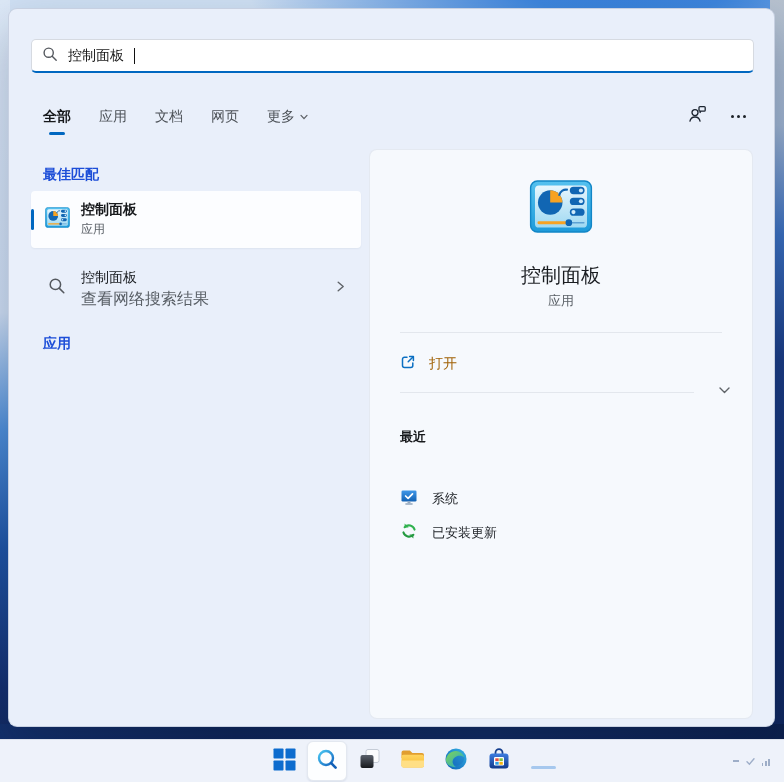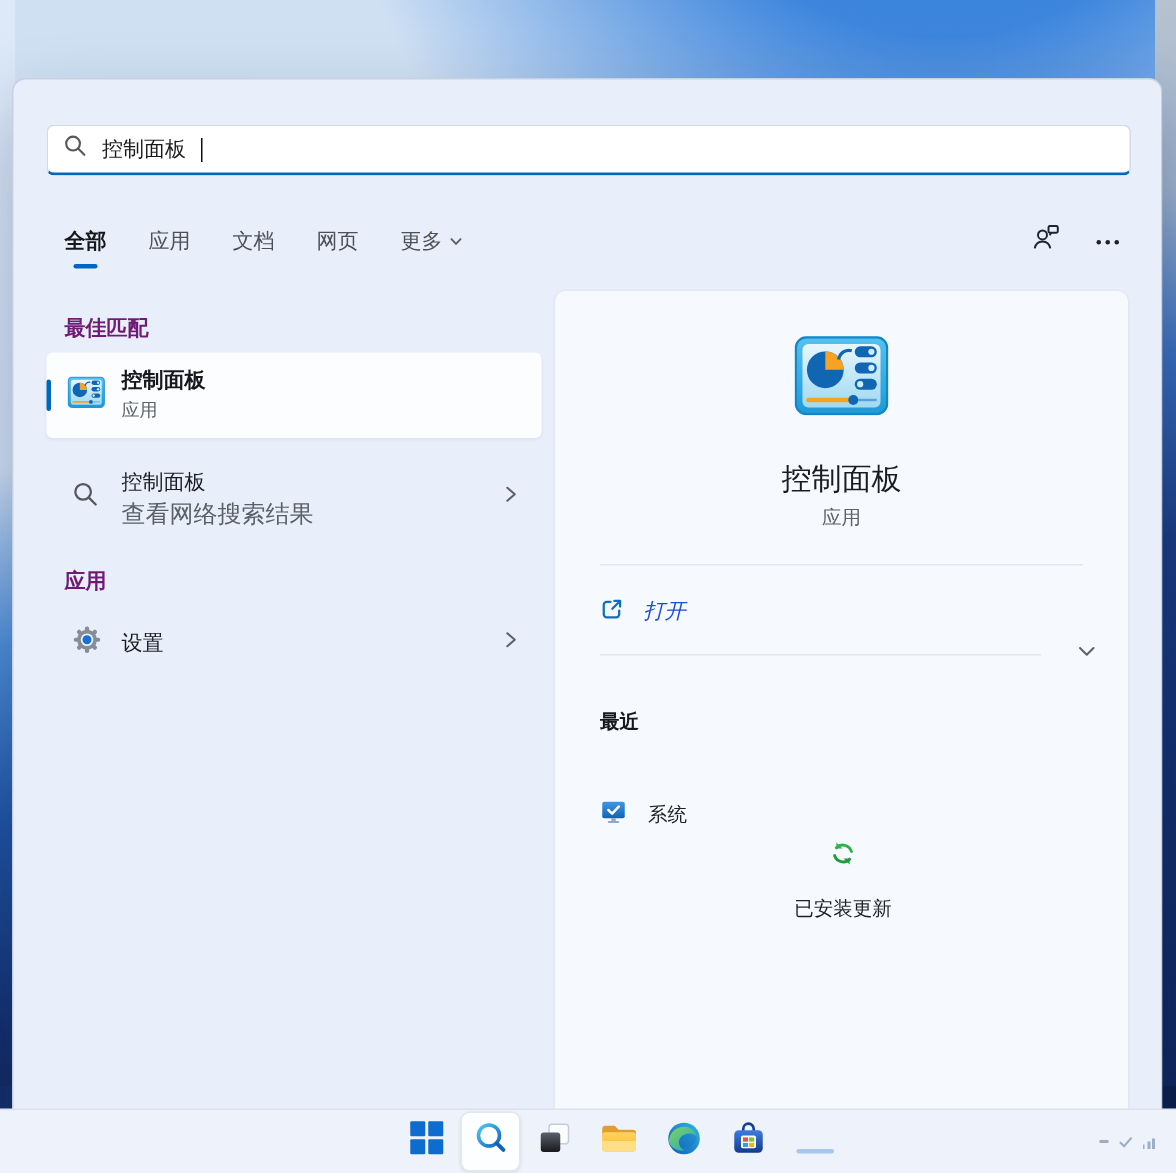--- a/index.html
+++ b/index.html
@@ -14,40 +14,40 @@
   .wp-right { position:absolute; right:0; top:0; bottom:0; width:14px;
     background:linear-gradient(180deg,#b7c2cf 0%,#9fb4cf 16%,#3a6fbe 30%,#1a3b82 46%,#122e6c 68%,#0e2458 100%); }
   .wp-left { position:absolute; left:0; top:0; bottom:0; width:10px;
     background:linear-gradient(180deg,#dde9f7 0%,#d0e0f4 40%,#4f90da 55%,#1f55a6 70%,#142f6e 88%,#102552 100%); }
   .wp-bottom { position:absolute; left:0; right:0; bottom:0; height:58px;
     background:linear-gradient(90deg,#13306b 0%,#0e2557 30%,#102a60 62%,#0b1f4c 100%); }
 
   
   .flyout { position:absolute; left:8px; top:8px; width:767px; height:719px;
     background:#e9effa; border:1px solid rgba(110,130,160,.28); border-radius:9px;
-    box-shadow:0 22px 50px rgba(10,25,60,.28);margin-top:44px; }
+    box-shadow:0 22px 50px rgba(10,25,60,.28); }
 
   .searchbox { position:absolute; left:22px; top:30px; width:723px; height:34px;
     background:#ffffff; border:1px solid #d6dae1; border-bottom:2px solid #0067C0;
     border-radius:5px; display:flex; align-items:center; padding:0 10px; gap:10px; }
   .searchbox .q { font-size:14px; color:#191919; }
   .caret { display:inline-block; width:1.3px; height:16px; background:#111; vertical-align:-3px; }
 
   
   .tabs { position:absolute; left:34px; top:94px; height:28px; display:flex; gap:28px; align-items:center; }
   .tab { position:relative; font-size:14px; color:#4c5157; cursor:default; display:flex; align-items:center; gap:4px;text-align:right; }
   .tab.active { color:#16181b; font-weight:600; }
   .tab.active::after { content:""; position:absolute; left:50%; transform:translateX(-50%);
     bottom:-9px; width:16px; height:3px; border-radius:2px; background:#0067C0; }
   .hdr-actions { position:absolute; right:28px; top:96px; display:flex; gap:24px; align-items:center; }
   .dots { display:flex; gap:3px; align-items:center; padding:4px 0; }
   .dots i { width:3px; height:3px; border-radius:50%; background:#1d2228; }
 
   
-  .sec-heading { position:absolute; font-size:14px; font-weight:700; color:#701a75; }
+  .sec-heading { position:absolute; font-size:14px; font-weight:700; color:#1d4ed8; }
   .best-card { position:absolute; left:22px; top:182px; width:330px; height:57px;
     background:#fcfdff; border-radius:4px; box-shadow:0 1px 2px rgba(30,50,90,.06); }
   .best-card .accent { position:absolute; left:0; top:18px; width:3px; height:21px; border-radius:2px; background:#0067C0; }
   .best-card .ic { position:absolute; left:14px; top:16px; }
   .best-card .t { position:absolute; left:50px; top:10px; font-size:14px; font-weight:700; color:#17191c; }
   .best-card .s { position:absolute; left:50px; top:30px; font-size:12px; color:#5a6067; }
 
   .row-item { position:absolute; left:22px; width:330px; }
   .row-item .ic { position:absolute; left:17px; top:50%; transform:translateY(-50%); }
   .row-item .chev { position:absolute; right:14px; top:50%; transform:translateY(-50%); }
@@ -59,26 +59,26 @@
 
   
   .app-card { position:absolute; left:360px; top:140px; width:384px; height:570px;
     background:#f6f9fd; border:1px solid rgba(120,140,170,.14); border-radius:8px; }
   .app-card .big-icon { position:absolute; left:50%; transform:translateX(-50%); top:30px; }
   .app-card .title { position:absolute; top:112px; width:100%; text-align:center; font-size:20px; color:#191c20; }
   .app-card .subtitle { position:absolute; top:142px; width:100%; text-align:center; font-size:13px; color:#5c6268; }
   .divider { position:absolute; left:30px; right:30px; height:1px; background:#e3e7ed; }
   .d1 { top:182px; } .d2 { top:242px; right:58px; }
   .open-row { position:absolute; left:30px; top:200px; height:28px; display:flex; align-items:center; gap:13px; width:300px; }
-  .open-row .t { font-size:14px; color:#1d4ed8;font-style:italic; }
+  .open-row .t { font-size:14px; color:#a16207; }
   .panel-chev { position:absolute; right:20px; top:233px; }
   .recent-h { position:absolute; left:30px; top:278px; font-size:13px; font-weight:700; color:#17191c; }
   .recent-row { position:absolute; left:30px; width:324px; height:34px; display:flex; align-items:center; gap:14px; }
   .recent-row .t { font-size:13px; color:#1d2126; }
-  .r0 { top:298px; } .r1 { top:332px; } .r2 { top:366px;flex-direction:column; } .r3 { top:400px; }
+  .r0 { top:298px; } .r1 { top:332px; } .r2 { top:366px; } .r3 { top:400px; }
 
   
   .taskbar { position:absolute; left:0; right:0; bottom:0; height:43px; background:#eef2fa;
     border-top:1px solid rgba(90,110,140,.12); }
   .tb-items { position:absolute; left:264px; top:1px; display:flex; gap:3px; }
   .tb-btn { width:40px; height:40px; display:flex; align-items:center; justify-content:center; border-radius:6px; }
   .tb-btn.active { background:#fdfeff; border:1px solid #e3e8f0; box-shadow:0 1px 2px rgba(40,60,100,.10); }
   .tb-underline { position:absolute; left:531px; top:26px; width:25px; height:3px; border-radius:2px; background:#a6c8ee; }
   .tray { position:absolute; right:14px; top:17px; display:flex; gap:7px; align-items:flex-end; opacity:.55; }
   .tray .dash { width:6px; height:1.6px; background:#5e77a0; margin-bottom:4px; }
@@ -192,41 +192,20 @@
       <span class="s">查看网络搜索结果</span>
       <span class="chev">
         <svg width="13" height="13" viewBox="0 0 13 13">
             <path d="M4.2 2.2L9.2 6.5 4.2 10.8" fill="none" stroke="#5f6368" stroke-width="1.4" stroke-linecap="round" stroke-linejoin="round"></path>
           </svg>
       </span>
     </div>
 
     <div class="sec-heading" style="left:34px; top:326px;">应用</div>
 
-    <div class="row-item settings-row">
-      <span class="ic">
-        <svg width="20" height="20" viewBox="0 0 20 20">
-          <g fill="#878d95">
-            <rect x="8.6" y="1.2" width="2.8" height="17.6" rx="1.2"></rect>
-            <rect x="8.6" y="1.2" width="2.8" height="17.6" rx="1.2" transform="rotate(45 10 10)"></rect>
-            <rect x="8.6" y="1.2" width="2.8" height="17.6" rx="1.2" transform="rotate(90 10 10)"></rect>
-            <rect x="8.6" y="1.2" width="2.8" height="17.6" rx="1.2" transform="rotate(135 10 10)"></rect>
-            <circle cx="10" cy="10" r="6.6"></circle>
-          </g>
-          <circle cx="10" cy="10" r="4.2" fill="#eef3fb"></circle>
-          <circle cx="10" cy="10" r="3" fill="#1673d1"></circle>
-        </svg>
-      </span>
-      <span class="t">设置</span>
-      <span class="chev">
-        <svg width="13" height="13" viewBox="0 0 13 13">
-            <path d="M4.2 2.2L9.2 6.5 4.2 10.8" fill="none" stroke="#5f6368" stroke-width="1.4" stroke-linecap="round" stroke-linejoin="round"></path>
-          </svg>
-      </span>
-    </div>
 
     <div class="app-card">
       <span class="big-icon">
         <svg width="63" height="53" viewBox="0 0 64 54">
           <defs>
             <linearGradient id="cpbL" x1="0" y1="0" x2="0" y2="1">
                 <stop offset="0" stop-color="#55c1ef"></stop>
                 <stop offset="1" stop-color="#1d9ada"></stop>
               </linearGradient>
             <linearGradient id="cpiL" x1="0" y1="0" x2="0" y2="1">

